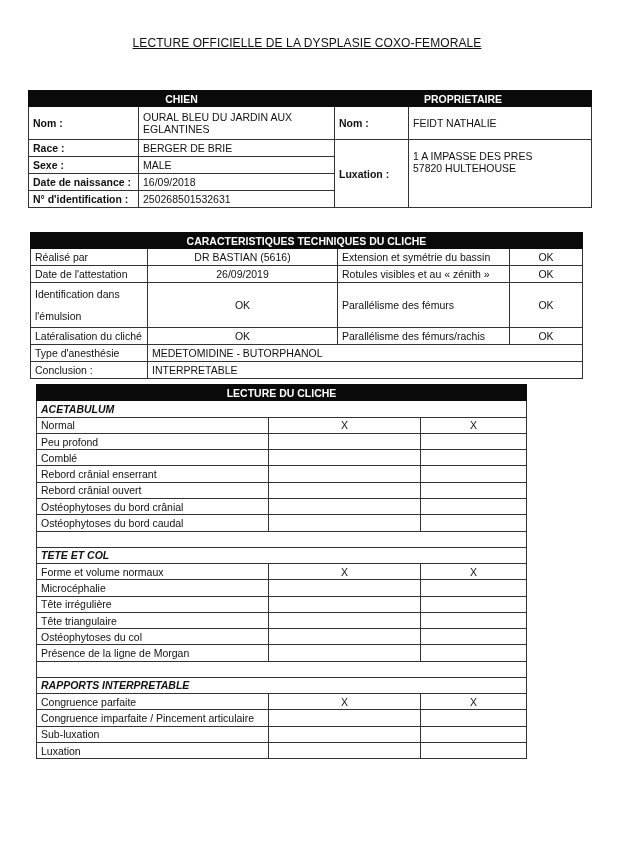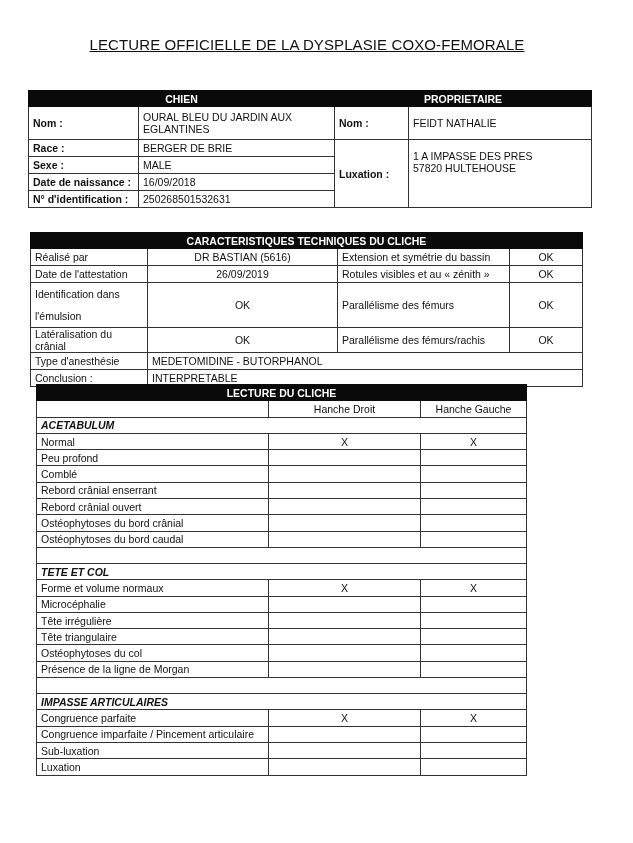--- a/index.html
+++ b/index.html
@@ -1,17 +1,17 @@
 <!DOCTYPE html>
 <html><head>
 <meta charset="utf-8">
 <style>
   html, body { margin:0; padding:0; background:#fff; }
   body { width:633px; height:843px; position:relative; font-family:"Liberation Sans", sans-serif; color:#111; overflow:hidden; }
-  .title { position:absolute; left:0; top:36px; width:614px; text-align:center; font-size:15px; text-decoration:underline; letter-spacing:0.1px; }
+  .title { position:absolute; left:0; top:36px; width:614px; text-align:center; font-size:12px; text-decoration:underline; letter-spacing:0.1px; }
   table { border-collapse:collapse; position:absolute; font-size:10.5px; }
   td, th { border:1px solid #333; padding:0 4px; height:16px; vertical-align:middle; font-weight:normal; }
   .hdr { background:#0a0a0a; color:#fff; text-align:center; font-weight:bold; height:15px; border-color:#0a0a0a; }
   .b { font-weight:bold; }
   .c { text-align:center; }
   .sec { font-weight:bold; font-style:italic; }
   #t1 { left:28px; top:90px; width:564px; }
   #t2 { left:30px; top:232px; width:553px; }
   #t3 { left:36px; top:384px; width:491px; }
   #t3 td { height:15.3px; }
@@ -84,21 +84,21 @@
     <td>Rotules visibles et au « zénith »</td>
     <td class="c">OK</td>
   </tr>
   <tr>
     <td style="height:29px;line-height:22px">Identification dans l'émulsion</td>
     <td class="c">OK</td>
     <td>Parallélisme des fémurs</td>
     <td class="c">OK</td>
   </tr>
   <tr>
-    <td>Latéralisation du crânial</td>
+    <td>Latéralisation du cliché</td>
     <td class="c">OK</td>
     <td>Parallélisme des fémurs/rachis</td>
     <td class="c">OK</td>
   </tr>
   <tr>
     <td>Type d'anesthésie</td>
     <td colspan="3">MEDETOMIDINE - BUTORPHANOL</td>
   </tr>
   <tr>
     <td>Conclusion :</td>
@@ -110,25 +110,20 @@
 <table id="t3">
   <colgroup>
       <col style="width:232px">
       <col style="width:152px">
       <col>
     </colgroup>
   <tbody>
       <tr>
         <td class="hdr" colspan="3">LECTURE DU CLICHE</td>
       </tr>
-  <tr>
-    <td></td>
-    <td class="c">Hanche Droit</td>
-    <td class="c">Hanche Gauche</td>
-  </tr>
   </tbody>
     <tbody id="sections">
       <tr>
         <td colspan="3" class="sec">ACETABULUM</td>
       </tr>
       <tr>
         <td>Normal</td>
         <td class="c">X</td>
         <td class="c">X</td>
       </tr>
@@ -195,21 +190,21 @@
       </tr>
       <tr>
         <td>Présence de la ligne de Morgan</td>
         <td class="c"></td>
         <td class="c"></td>
       </tr>
       <tr class="empty">
         <td colspan="3"></td>
       </tr>
       <tr>
-        <td colspan="3" class="sec">IMPASSE ARTICULAIRES</td>
+        <td colspan="3" class="sec">RAPPORTS INTERPRETABLE</td>
       </tr>
       <tr>
         <td>Congruence parfaite</td>
         <td class="c">X</td>
         <td class="c">X</td>
       </tr>
       <tr>
         <td>Congruence imparfaite / Pincement articulaire</td>
         <td class="c"></td>
         <td class="c"></td>

